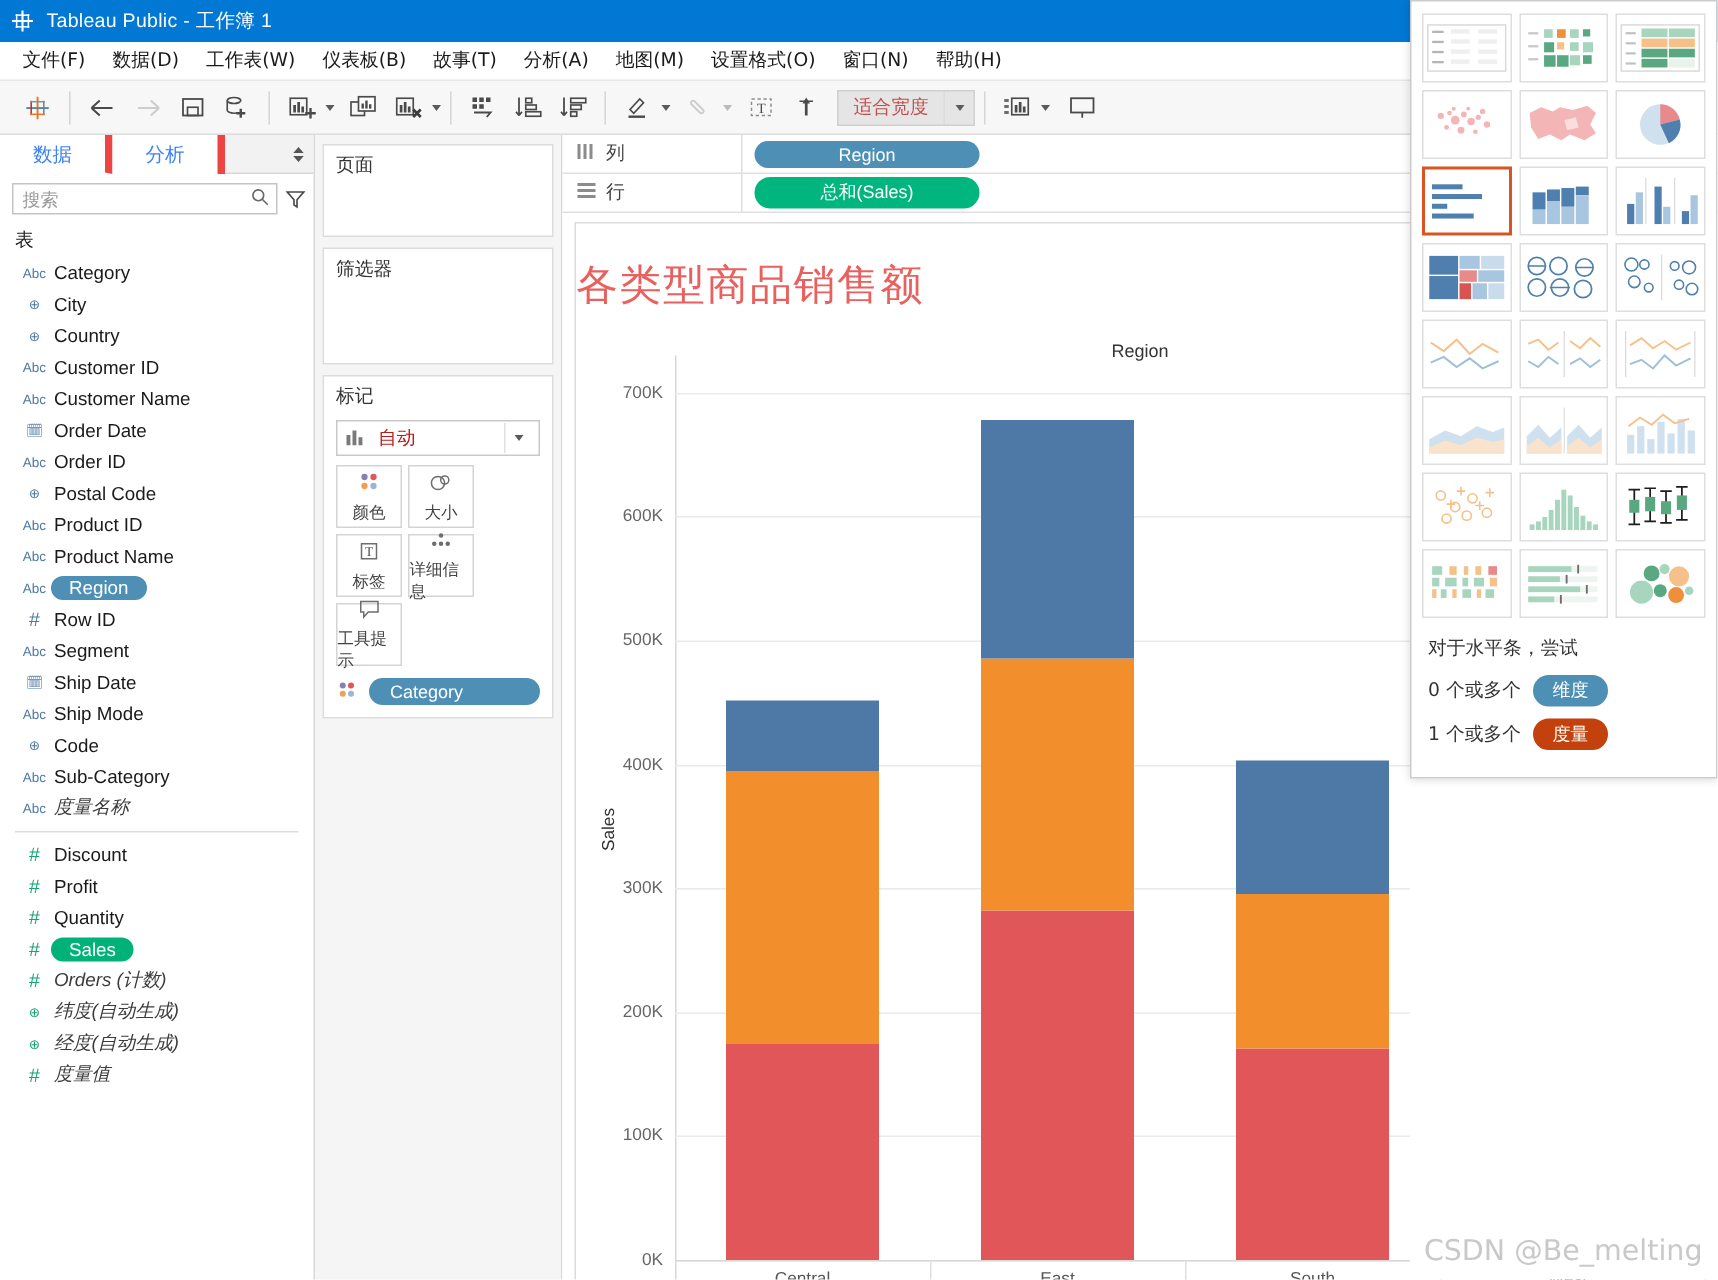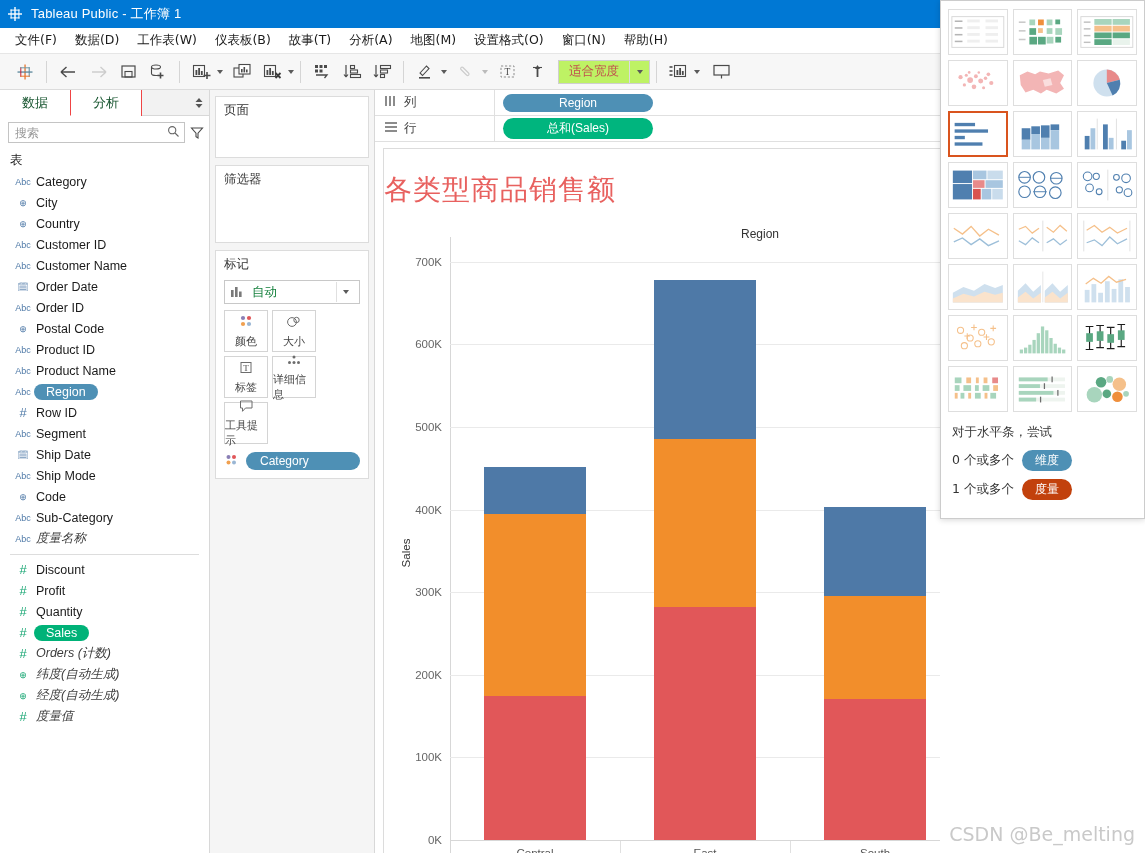--- a/index.html
+++ b/index.html
@@ -48,21 +48,21 @@
     height:26px; min-width:26px; display:flex; align-items:center; justify-content:center;
     margin:0 2px; color:#4b4b4b; position:relative;
   }
   .tbi.dis { opacity:.38; }
   .tsep { width:1px; height:22px; background:#d5d5d5; margin:0 6px; }
   .caret {
     width:0;height:0;border-left:3.5px solid transparent;border-right:3.5px solid transparent;
     border-top:4px solid #5a5a5a; margin-left:1px;
   }
   .fitbox {
-    display:flex; align-items:center; border:1px solid #cfcfcf; background:#bef264;
+    display:flex; align-items:center; border:1px solid #cfcfcf; background:#e5e5e5;
     height:24px; margin-left:6px;
   }
   .fitbox .lbl {
     padding:0 10px; font-size:12.5px; color:#c0504d;
     font-family:"DejaVu Sans","Liberation Sans",sans-serif;
   }
   .fitbox .dd {
     width:20px; height:22px; border-left:1px solid #dcdcdc;
     display:flex; align-items:center; justify-content:center;
   }
@@ -74,22 +74,22 @@
   }
 
   
   .body { display:flex; height:787px; }
 
   
   .datapane { width:210px; border-right:1px solid #d8d8d8; background:#fff; display:flex; flex-direction:column; }
   .dp-tabs { display:flex; height:26px; border-bottom:1px solid #d8d8d8; position:relative; background:#f2f2f2;}
   .dp-tab {
     flex:0 0 auto; padding:0 22px; display:flex; align-items:center; height:26px;
-    font-size:13px; color:#14532d; font-family:"DejaVu Sans","Liberation Sans",sans-serif;
-    border-right:1px solid #ef4444;
+    font-size:13px; color:#3b82f6; font-family:"DejaVu Sans","Liberation Sans",sans-serif;
+    border-right:5px solid #ef4444;
   }
   .dp-tab.active { background:#fff; font-weight:normal; border-bottom:1px solid #fff; }
   .dp-tab.sel   { background:#fff; }
   .dp-tabspacer { flex:1; }
   .dp-tabbtn { width:20px; display:flex; align-items:center; justify-content:center; color:#555; }
   .ds-row {
     display:flex; align-items:center; gap:6px; height:28px; padding:0 8px;
     border-bottom:1px solid #e2e2e2; font-size:12.5px; color:#222;
   }
   .search-row { display:flex; align-items:center; gap:5px; padding:6px 8px 5px 8px; }
@@ -127,21 +127,21 @@
   .card { background:#fff; border:1px solid #dcdcdc; margin-bottom:7px; }
   .card-hdr { padding:5px 8px 4px 8px; font-size:12.5px; color:#333;
     font-family:"DejaVu Sans","Liberation Sans",sans-serif; }
   .card.pages { height:62px; }
   .card.filters { height:78px; }
   .card.marks { padding-bottom:8px; }
   .marks-sel {
     margin:3px 8px 6px 8px; height:24px; border:1px solid #c8c8c8; background:#fff;
     display:flex; align-items:center; padding:0 5px; gap:6px;
   }
-  .marks-sel .lab { font-size:12.5px; color:#15803d;
+  .marks-sel .lab { font-size:12.5px; color:#b91c1c;
     font-family:"DejaVu Sans","Liberation Sans",sans-serif; }
   .marks-sel .ddz { margin-left:auto; width:18px; height:20px; border-left:1px solid #e0e0e0;
     display:flex; align-items:center; justify-content:center; }
   .mbtns { display:flex; flex-wrap:wrap; gap:4px; padding:0 8px; }
   .mbtn {
     width:44px; height:42px; border:1px solid #d4d4d4; background:#fff;
     display:flex; flex-direction:column; align-items:center; justify-content:center; gap:2px;
   }
   .mbtn .cap { font-size:11px; color:#444; font-family:"DejaVu Sans","Liberation Sans",sans-serif; }
   .mark-pill-row { display:flex; align-items:center; gap:5px; padding:8px 8px 0 8px; }

